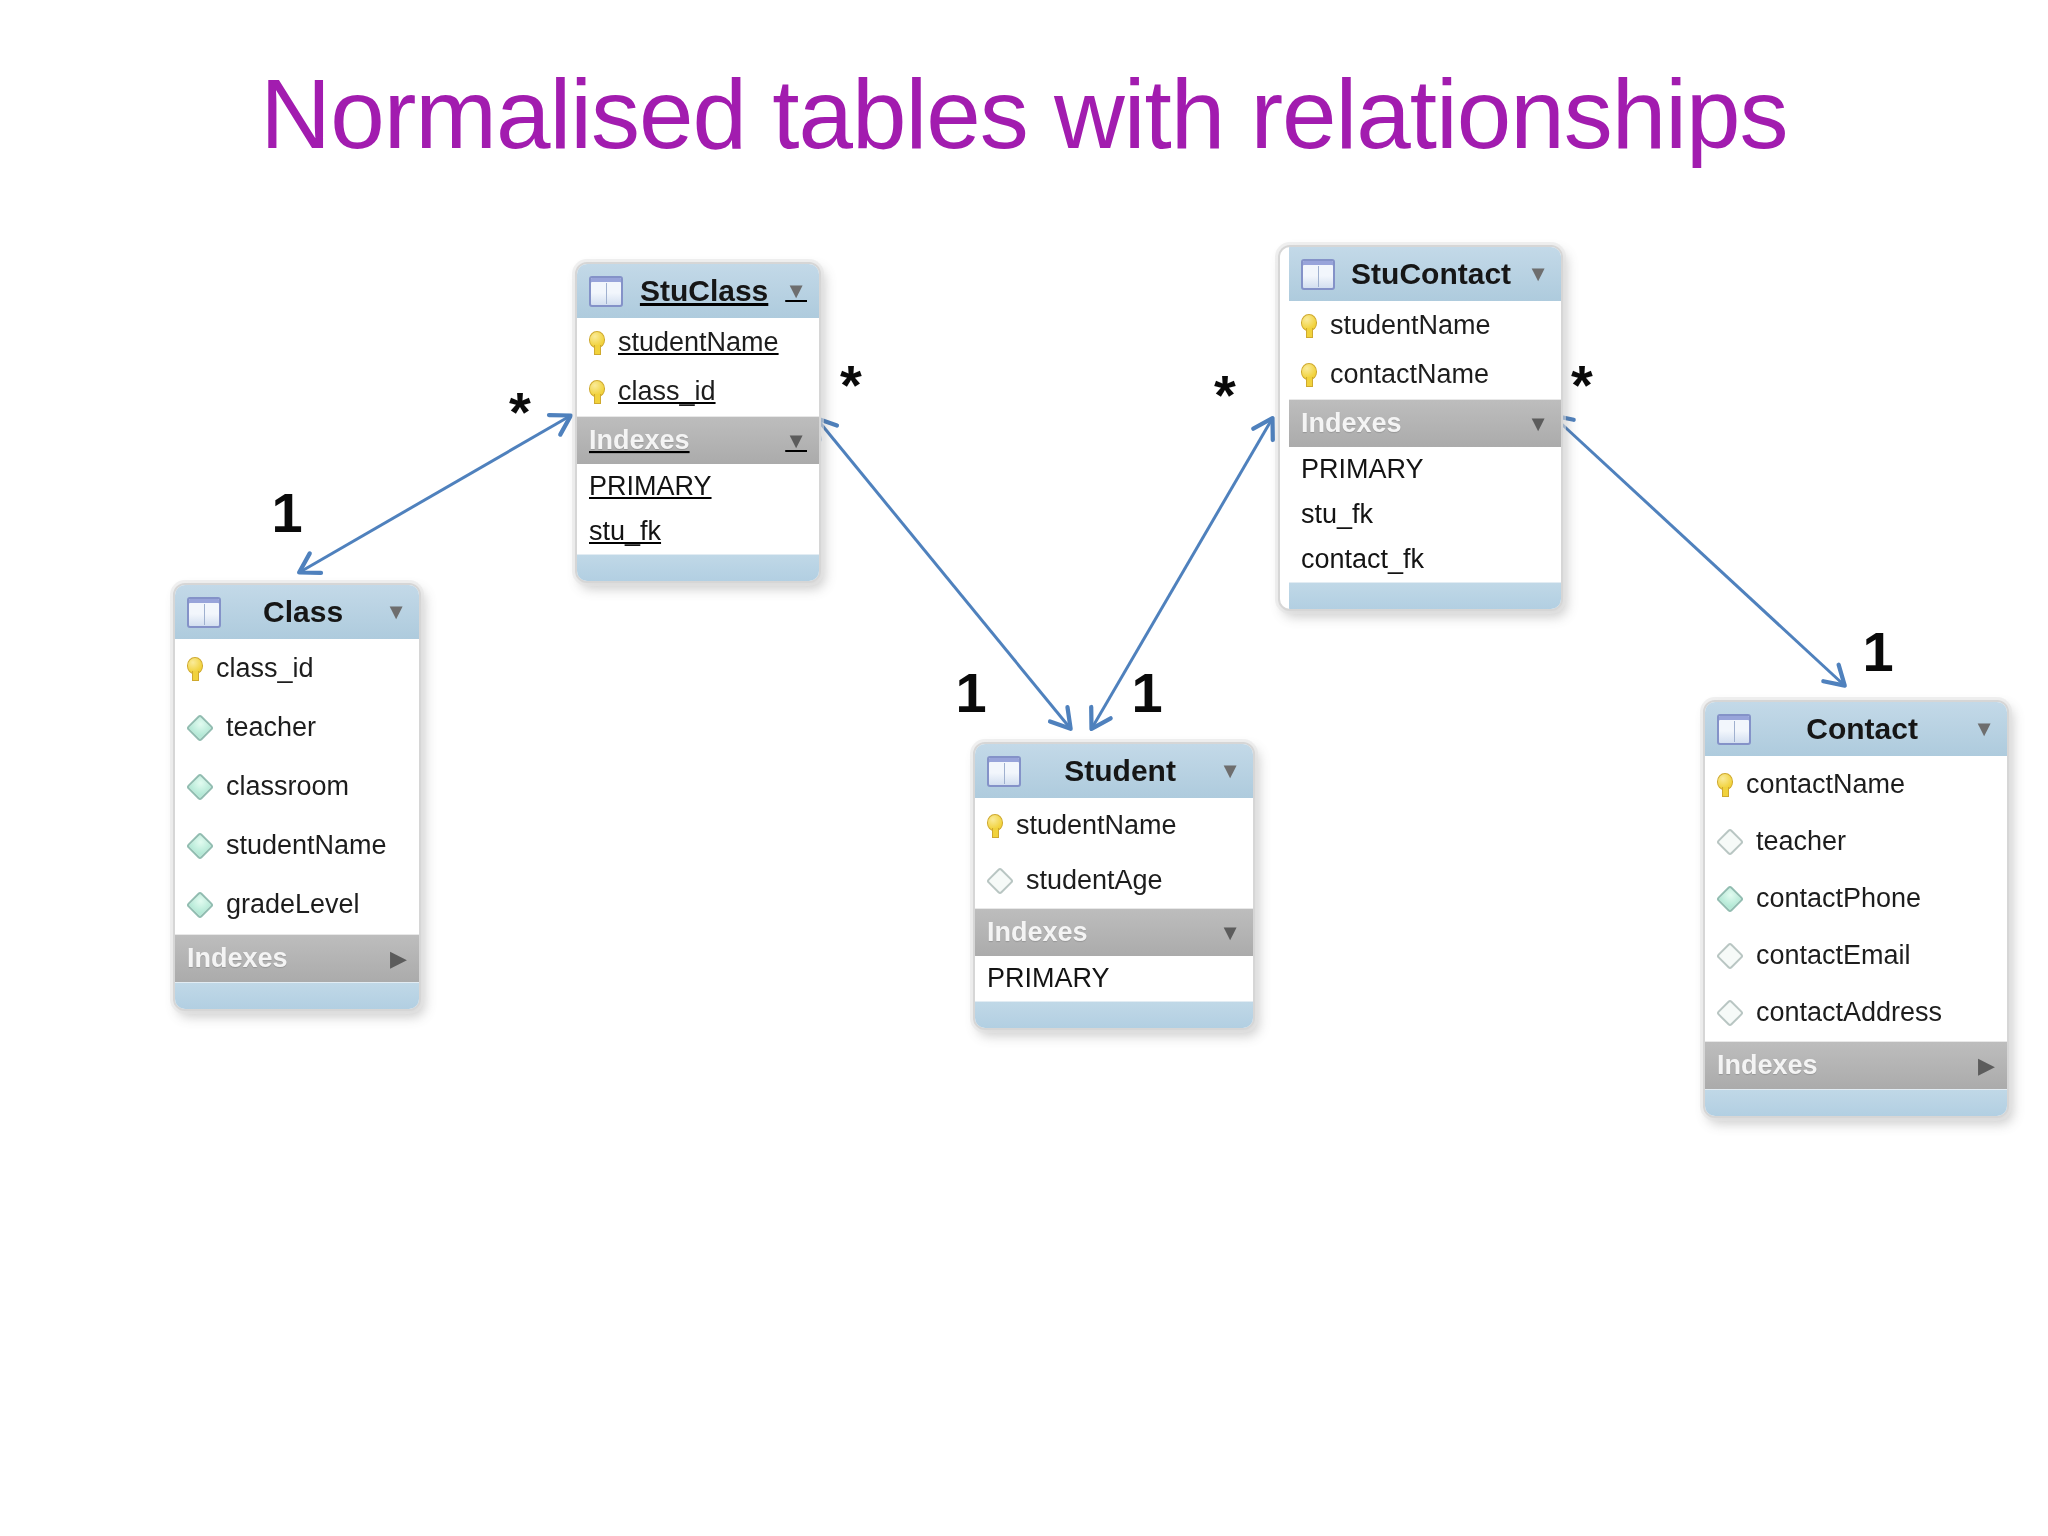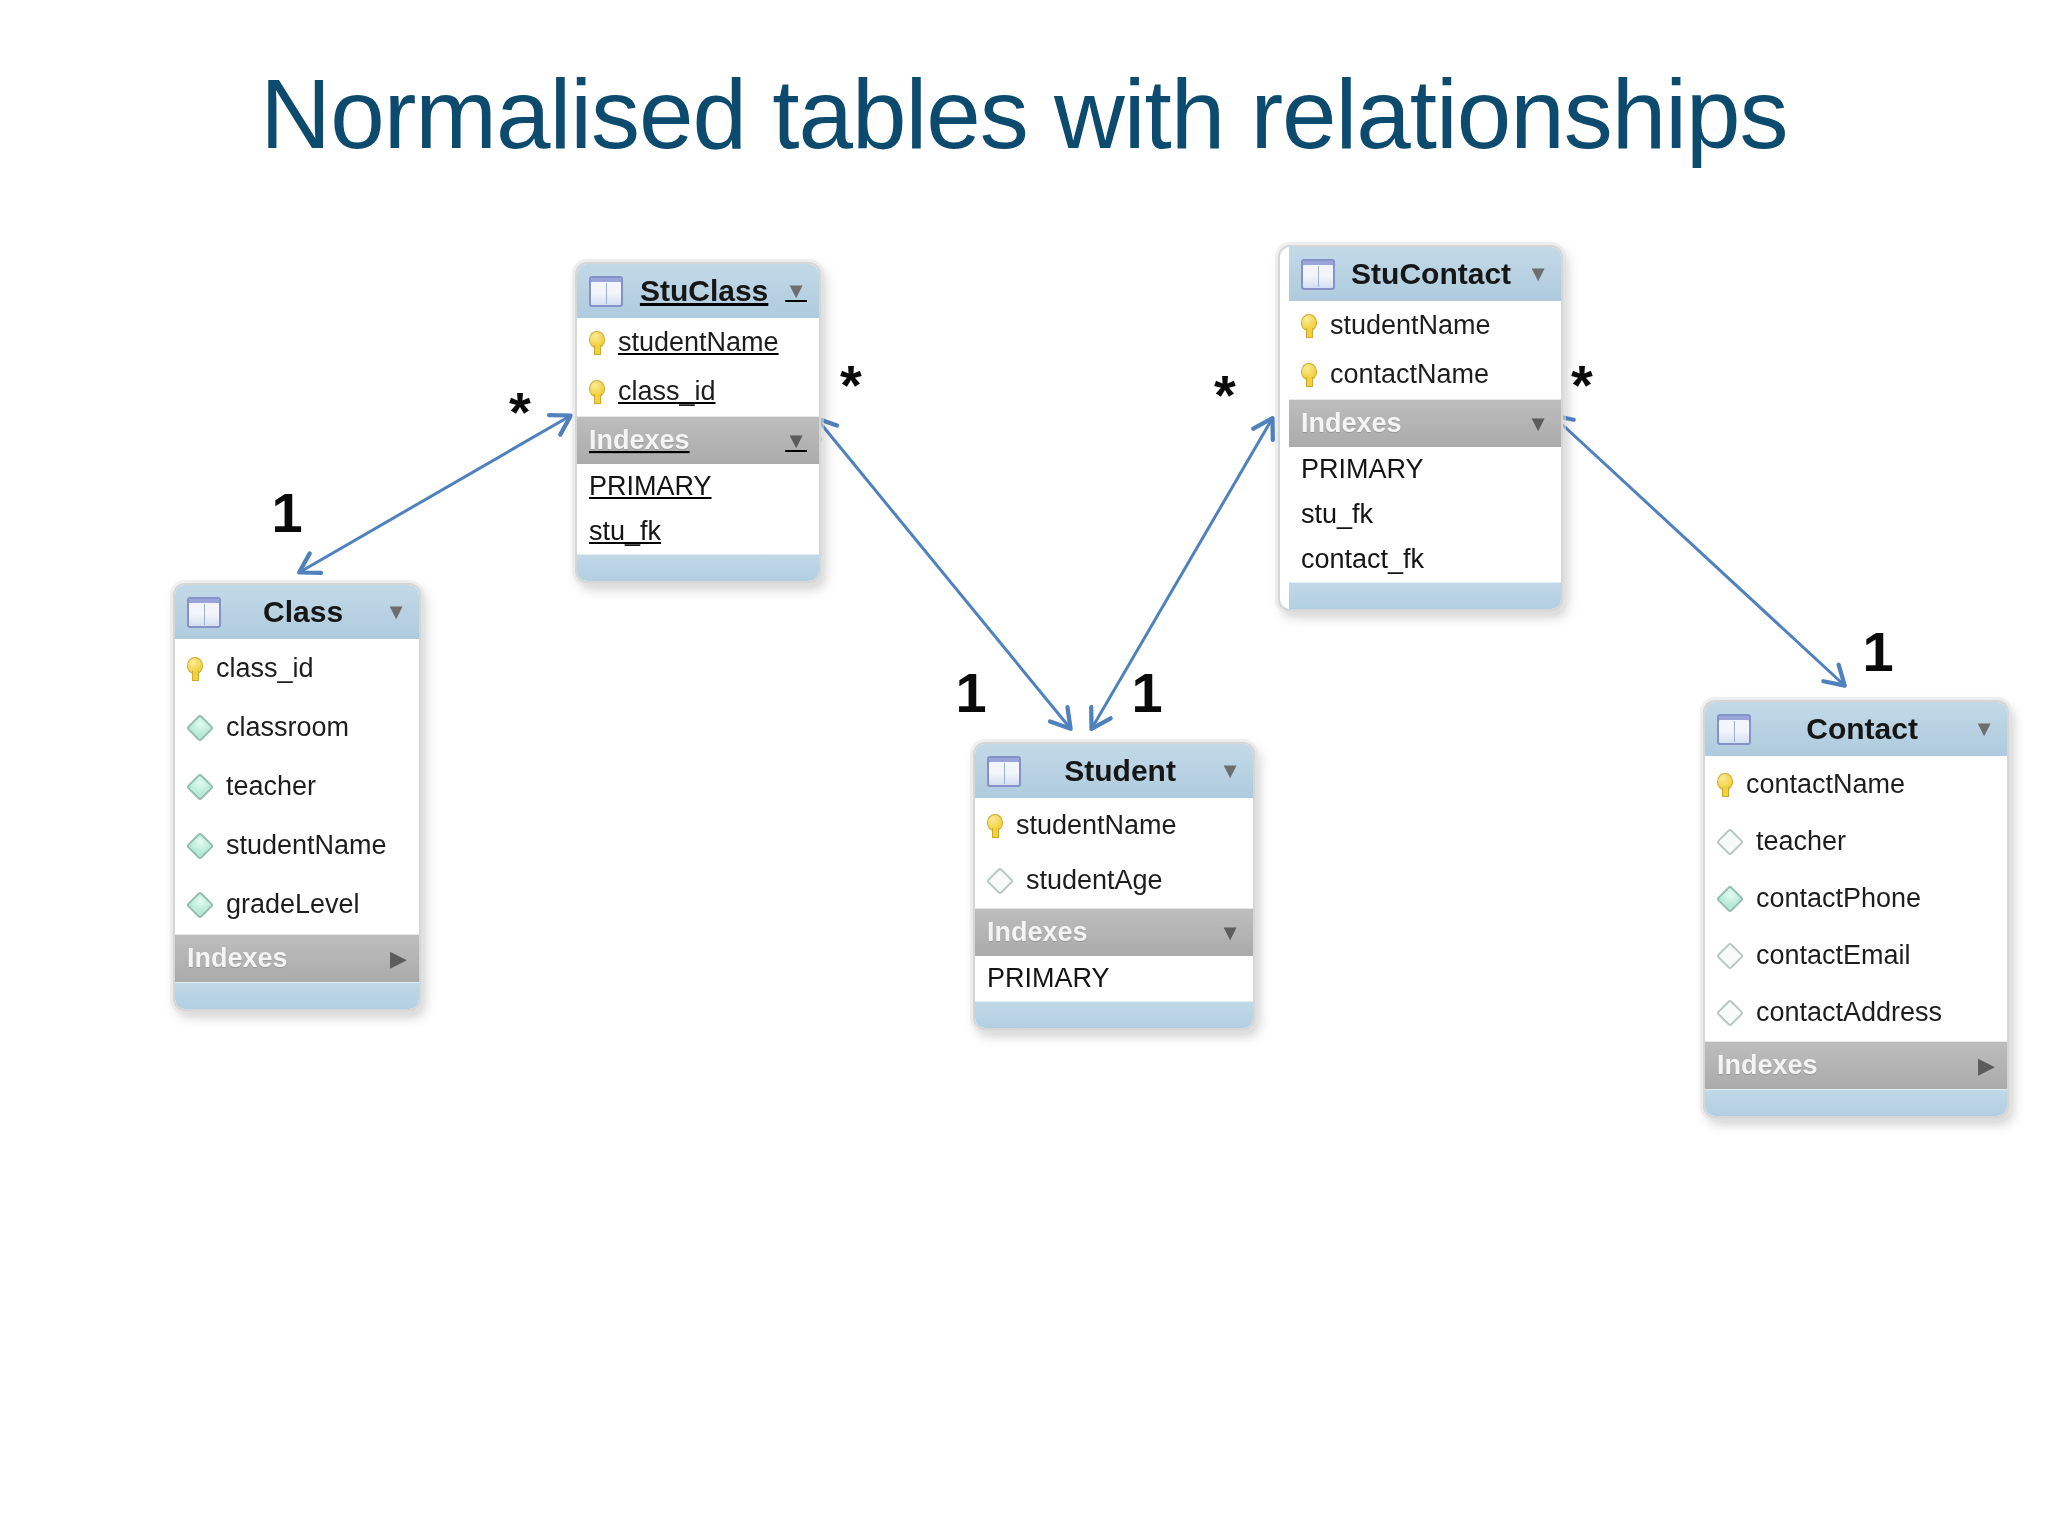--- a/index.html
+++ b/index.html
@@ -15,21 +15,21 @@
   
   .slide-title {
     position: absolute;
     top: 58px;
     left: 0;
     width: 100%;
     text-align: center;
     font-size: 98px;
     font-weight: 400;
     letter-spacing: -1px;
-    color: #0c4a6e;
+    color: #a21caf;
   }
 
   
   svg.arrows { position: absolute; inset: 0; width: 2048px; height: 1536px; }
 
   
   .mult {
     position: absolute;
     transform: translate(-50%, -50%);
     font-size: 56px;
@@ -247,25 +247,25 @@
       <span class="t-icon"></span>
       <span class="t-name">Class</span>
       <span class="tri">▼</span>
     </div>
     <div class="t-row">
       <span class="icon-key"></span>
       <span class="t-col">class_id</span>
     </div>
     <div class="t-row">
       <span class="icon-dia filled"></span>
+      <span class="t-col">teacher</span>
+    </div>
+    <div class="t-row">
+      <span class="icon-dia filled"></span>
       <span class="t-col">classroom</span>
-    </div>
-    <div class="t-row">
-      <span class="icon-dia filled"></span>
-      <span class="t-col">teacher</span>
     </div>
     <div class="t-row">
       <span class="icon-dia filled"></span>
       <span class="t-col">studentName</span>
     </div>
     <div class="t-row">
       <span class="icon-dia filled"></span>
       <span class="t-col">gradeLevel</span>
     </div>
     <div class="t-indexes">

